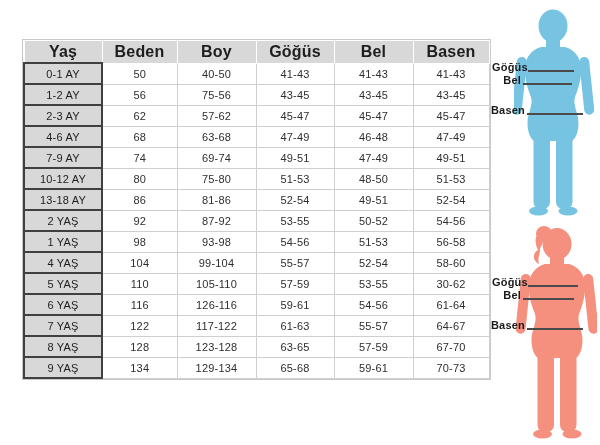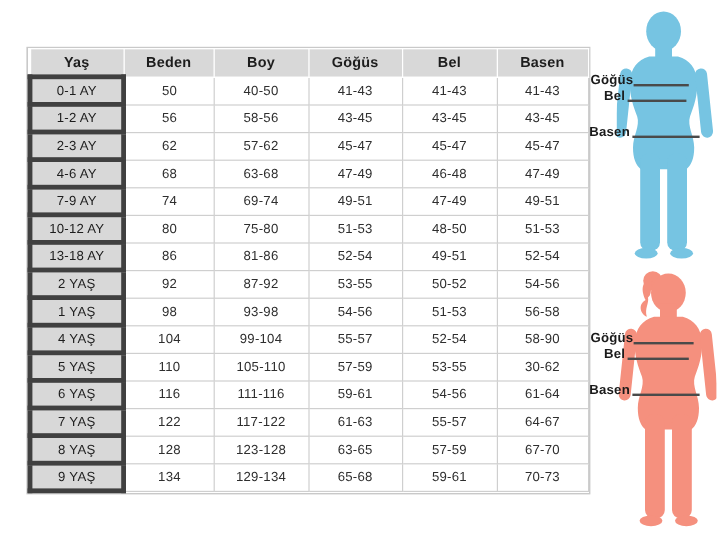--- a/index.html
+++ b/index.html
@@ -8,30 +8,30 @@
     font-family:"Liberation Sans",sans-serif;overflow:hidden;
   }
   
   .size-table{
     position:absolute;left:23px;top:40px;width:465px;
     border-collapse:collapse;table-layout:fixed;
     box-shadow:0 0 0 1px #c9c9c9;
   }
   .size-table th{
     background:#d8d8d8;border:1px solid #ffffff;
-    font-size:12px;font-weight:bold;color:#1d1d1d;
+    font-size:16px;font-weight:bold;color:#1d1d1d;
     height:21px;text-align:center;padding:0;letter-spacing:.2px;
   }
   .size-table td{
     background:#ffffff;border:1px solid #cfcfcf;
     font-size:11px;color:#2e2e2e;
     height:19px;text-align:center;padding:0;letter-spacing:.2px;
   }
   .size-table td.row-label{
-    background:#d8d8d8;border:4px solid #404040;color:#1d1d1d;
+    background:#d8d8d8;border:2px solid #404040;color:#1d1d1d;
   }
   
   .fig{position:absolute;}
   
   .measure{position:absolute;display:flex;align-items:flex-end;}
   .measure .lbl{
     font-size:11px;font-weight:bold;line-height:12px;color:#1a1a1a;
     text-align:right;letter-spacing:.2px;
   }
   .measure .mline{height:2px;background:#4a4a4a;margin-left:2px;margin-bottom:1px;}
@@ -63,21 +63,21 @@
         <td class="row-label">0-1 AY</td>
         <td>50</td>
         <td>40-50</td>
         <td>41-43</td>
         <td>41-43</td>
         <td>41-43</td>
       </tr>
       <tr>
         <td class="row-label">1-2 AY</td>
         <td>56</td>
-        <td>58-56</td>
+        <td>75-56</td>
         <td>43-45</td>
         <td>43-45</td>
         <td>43-45</td>
       </tr>
       <tr>
         <td class="row-label">2-3 AY</td>
         <td>62</td>
         <td>57-62</td>
         <td>45-47</td>
         <td>45-47</td>
@@ -130,34 +130,34 @@
         <td>54-56</td>
         <td>51-53</td>
         <td>56-58</td>
       </tr>
       <tr>
         <td class="row-label">4 YAŞ</td>
         <td>104</td>
         <td>99-104</td>
         <td>55-57</td>
         <td>52-54</td>
-        <td>58-90</td>
+        <td>58-60</td>
       </tr>
       <tr>
         <td class="row-label">5 YAŞ</td>
         <td>110</td>
         <td>105-110</td>
         <td>57-59</td>
         <td>53-55</td>
         <td>30-62</td>
       </tr>
       <tr>
         <td class="row-label">6 YAŞ</td>
         <td>116</td>
-        <td>111-116</td>
+        <td>126-116</td>
         <td>59-61</td>
         <td>54-56</td>
         <td>61-64</td>
       </tr>
       <tr>
         <td class="row-label">7 YAŞ</td>
         <td>122</td>
         <td>117-122</td>
         <td>61-63</td>
         <td>55-57</td>

